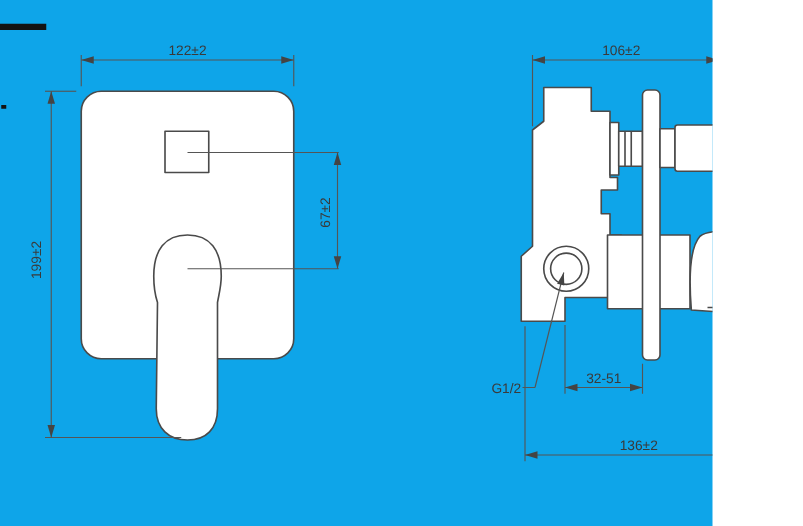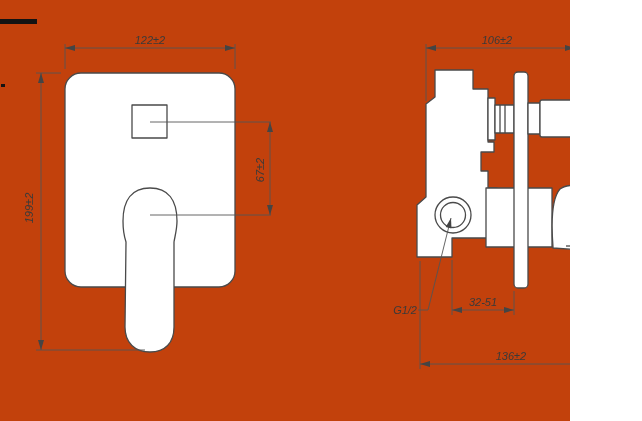--- a/index.html
+++ b/index.html
@@ -1,17 +1,17 @@
 <!DOCTYPE html>
 <html><head>
 <meta charset="utf-8">
 <style>
   html,body{margin:0;padding:0;background:#ffffff;}
-  .frame{position:relative;width:570px;height:421px;background:#c2410c;overflow:hidden;
-         font-family:"Liberation Sans", sans-serif;font-style:italic;}
+  .frame{position:relative;width:570px;height:421px;background:#0ea5e9;overflow:hidden;
+         font-family:"Liberation Sans", sans-serif;}
   svg{display:block;}
   .outline{fill:#ffffff;stroke:#4a4a4a;stroke-width:1.3;stroke-linejoin:round;}
   .outline-nf{fill:none;stroke:#4a4a4a;stroke-width:1.3;stroke-linejoin:round;}
   .dim{stroke:#555555;stroke-width:0.9;fill:none;}
   .dimtext{font-size:11px;fill:#3a3a3a;}
   .artifact{fill:#131313;}
 </style>
 </head>
 <body>
 

